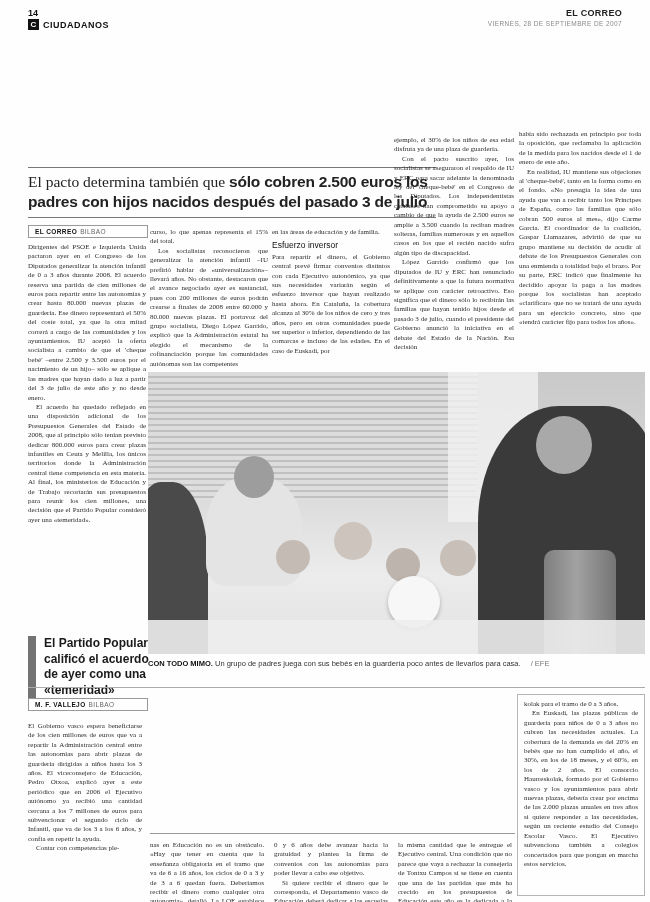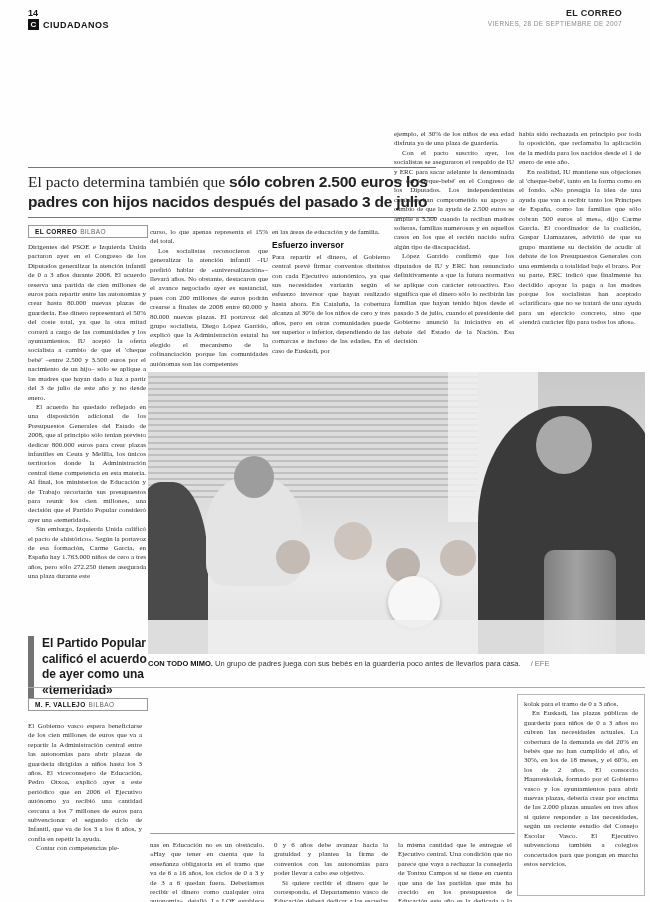--- a/index.html
+++ b/index.html
@@ -29,24 +29,24 @@
   .deck{position:absolute;left:28px;top:172px;width:408px;font-size:15.5px;line-height:20px;color:#222;}
   .deck .b{font-family:"Liberation Sans",sans-serif;font-weight:bold;letter-spacing:-.2px;text-align:center;}
   .byline-box{position:absolute;border:1px solid #999;padding:2px 6px;
               font-family:"Liberation Sans",sans-serif;font-size:6.5px;color:#333;letter-spacing:.4px;}
   .byline-box .who{font-weight:bold;color:#111;}
   .byline-box .where{color:#666;margin-left:3px;}
 
   .col{position:absolute;font-size:7px;line-height:9.4px;text-align:justify;color:#2b2b2b;overflow:hidden;}
   .col p{margin:0;}
   .col p + p{text-indent:8px;}
-  .col-subhead{font-family:"Liberation Sans",sans-serif;font-weight:bold;font-size:8.5px;
+  .col-subhead{font-family:"Liberation Sans",sans-serif;font-weight:normal;font-size:8.5px;
                margin:4px 0 2px 0;color:#111;}
 
-  .pullquote{position:absolute;left:28px;top:636px;width:118px;border-left:6px solid #737373;
+  .pullquote{position:absolute;left:28px;top:636px;width:118px;border-left:8px solid #737373;
              padding-left:8px;font-family:"Liberation Sans",sans-serif;font-weight:bold;
              font-size:12px;line-height:15.5px;color:#1a1a1a;}
 
   
   .photo{position:absolute;left:148px;top:372px;width:497px;height:282px;overflow:hidden;
          background:linear-gradient(180deg,#c9c9c9 0%,#d9d9d9 40%,#ececec 72%,#e2e2e2 100%);}
   .photo>div{position:absolute;}
   .ph-blinds{left:0;top:0;width:330px;height:128px;
      background:repeating-linear-gradient(180deg,#dedede 0 4px,#bcbcbc 4px 6px);opacity:.85;}
   .ph-window{left:300px;top:0;width:90px;height:150px;background:#f1f1f1;opacity:.8;}
@@ -109,39 +109,38 @@
   </div>
   <div class="rule" style="left:28px;top:217px;width:408px;" data-interactable="false"></div>
 
   <div class="byline-box" style="left:28px;top:225px;width:106px;" data-interactable="false">
     <span class="who" data-interactable="false">EL CORREO</span><span class="where" data-interactable="false">BILBAO</span>
   </div>
 
   <div class="col" style="left:28px;top:243px;width:118px;height:390px;" data-interactable="false">
       <p>Dirigentes del PSOE e Izquierda Unida pactaron ayer en el Congreso de los Diputados generalizar la atención infantil de 0 a 3 años durante 2008. El acuerdo reserva una partida de cien millones de euros para repartir entre las autonomías y crear hasta 80.000 nuevas plazas de guardería. Ese dinero representará el 50% del coste total, ya que la otra mitad correrá a cargo de las comunidades y los ayuntamientos. IU aceptó la oferta socialista a cambio de que el 'cheque bebé' –entre 2.500 y 3.500 euros por el nacimiento de un hijo– sólo se aplique a las madres que hayan dado a luz a partir del 3 de julio de este año y no desde enero.</p>
       <p>El acuerdo ha quedado reflejado en una disposición adicional de los Presupuestos Generales del Estado de 2008, que al principio sólo tenían previsto dedicar 800.000 euros para crear plazas infantiles en Ceuta y Melilla, los únicos territorios donde la Administración central tiene competencia en esta materia. Al final, los ministerios de Educación y de Trabajo recortarán sus presupuestos para reunir los cien millones, una decisión que el Partido Popular consideró ayer una «temeridad».</p>
-      <p>Sin embargo, Izquierda Unida calificó el pacto de «histórico». Según la portavoz de esa formación, Carme García, en España hay 1.763.000 niños de cero a tres años, pero sólo 272.250 tienen asegurada una plaza durante este</p>
     </div>
 
   <div class="col" style="left:150px;top:228px;width:118px;height:140px;" data-interactable="false">
       <p>curso, lo que apenas representa el 15% del total.</p>
       <p>Los socialistas reconocieron que generalizar la atención infantil –IU prefirió hablar de «universalización»– llevará años. No obstante, destacaron que el avance negociado ayer es sustancial, pues con 200 millones de euros podrán crearse a finales de 2008 entre 60.000 y 80.000 nuevas plazas. El portavoz del grupo socialista, Diego López Garrido, explicó que la Administración estatal ha elegido el mecanismo de la cofinanciación porque las comunidades autónomas son las competentes</p>
     </div>
 
   <div class="col" style="left:272px;top:228px;width:118px;height:140px;" data-interactable="false">
     <div>
         <p>en las áreas de educación y de familia.</p>
       </div>
     <div class="col-subhead" data-interactable="false">Esfuerzo inversor</div>
     <div>
         <p>Para repartir el dinero, el Gobierno central prevé firmar convenios distintos con cada Ejecutivo autonómico, ya que sus necesidades variarán según el esfuerzo inversor que hayan realizado hasta ahora. En Cataluña, la cobertura alcanza al 30% de los niños de cero y tres años, pero en otras comunidades puede ser superior o inferior, dependiendo de las comarcas e incluso de las edades. En el caso de Euskadi, por</p>
       </div>
   </div>
 
-  <div class="col" style="left:394px;top:130px;width:120px;height:238px;" data-interactable="false">
+  <div class="col" style="left:394px;top:136px;width:120px;height:238px;" data-interactable="false">
       <p>ejemplo, el 30% de los niños de esa edad disfruta ya de una plaza de guardería.</p>
       <p>Con el pacto suscrito ayer, los socialistas se aseguraron el respaldo de IU y ERC para sacar adelante la denominada ley del 'cheque-bebé' en el Congreso de los Diputados. Los independentistas catalanes han comprometido su apoyo a cambio de que la ayuda de 2.500 euros se amplíe a 3.500 cuando la reciban madres solteras, familias numerosas y en aquellos casos en los que el recién nacido sufra algún tipo de discapacidad.</p>
       <p>López Garrido confirmó que los diputados de IU y ERC han renunciado definitivamente a que la futura normativa se aplique con carácter retroactivo. Eso significa que el dinero sólo lo recibirán las familias que hayan tenido hijos desde el pasado 3 de julio, cuando el presidente del Gobierno anunció la iniciativa en el debate del Estado de la Nación. Esa decisión</p>
     </div>
 
   <div class="col" style="left:519px;top:130px;width:122px;height:238px;" data-interactable="false">
       <p>había sido rechazada en principio por toda la oposición, que reclamaba la aplicación de la medida para los nacidos desde el 1 de enero de este año.</p>
       <p>En realidad, IU mantiene sus objeciones al 'cheque-bebé', tanto en la forma como en el fondo. «No presagia la idea de una ayuda que van a recibir tanto los Príncipes de España, como las familias que sólo cobran 500 euros al mes», dijo Carme García. El coordinador de la coalición, Gaspar Llamazares, advirtió de que su grupo mantiene su decisión de acudir al debate de los Presupuestos Generales con una enmienda a totalidad bajo el brazo. Por su parte, ERC indicó que finalmente ha decidido apoyar la paga a las madres porque los socialistas han aceptado «clarificar» que no se tratará de una ayuda para un ejercicio concreto, sino que «tendrá carácter fijo para todos los años».</p>
     </div>
 

